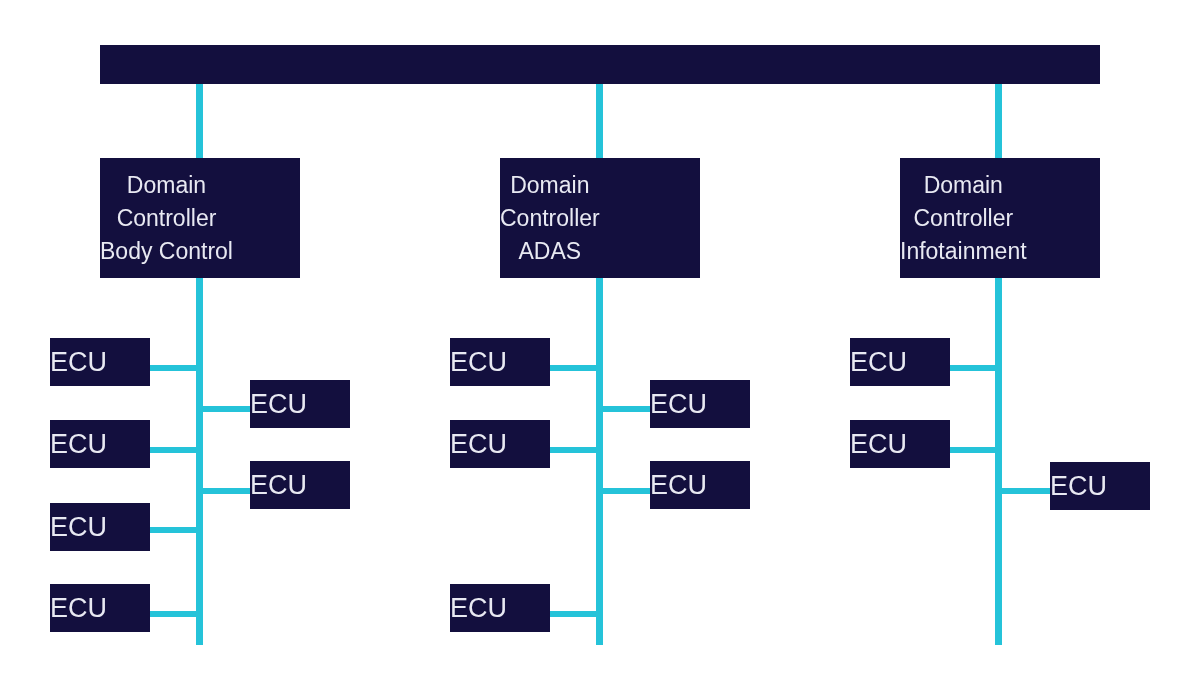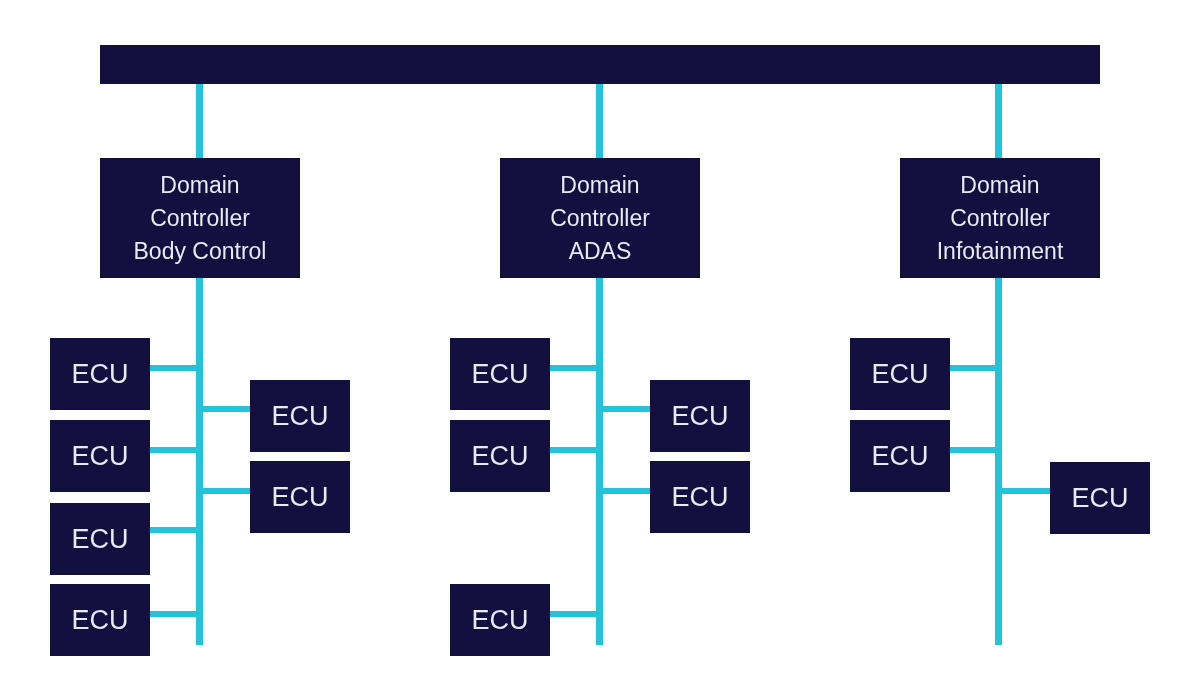--- a/index.html
+++ b/index.html
@@ -41,34 +41,33 @@
     position: absolute;
     height: 6px;
     background: var(--bus);
   }
   .box {
     position: absolute;
     background: var(--box);
     color: var(--text);
     display: flex;
     align-items: center;
-    justify-content: center;
     text-align: center;
   }
   .dc {
     width: 200px;
     height: 120px;
     top: 158px;
     font-size: 23px;
     line-height: 33px;
   }
   .dc span { white-space: pre-line; }
   .ecu {
     width: 100px;
-    height: 72px;
+    height: 48px;
     font-size: 27px;
   }
 </style>
 </head>
 <body>
 
 <div class="canvas">
 
   <div class="bar"></div>
 

